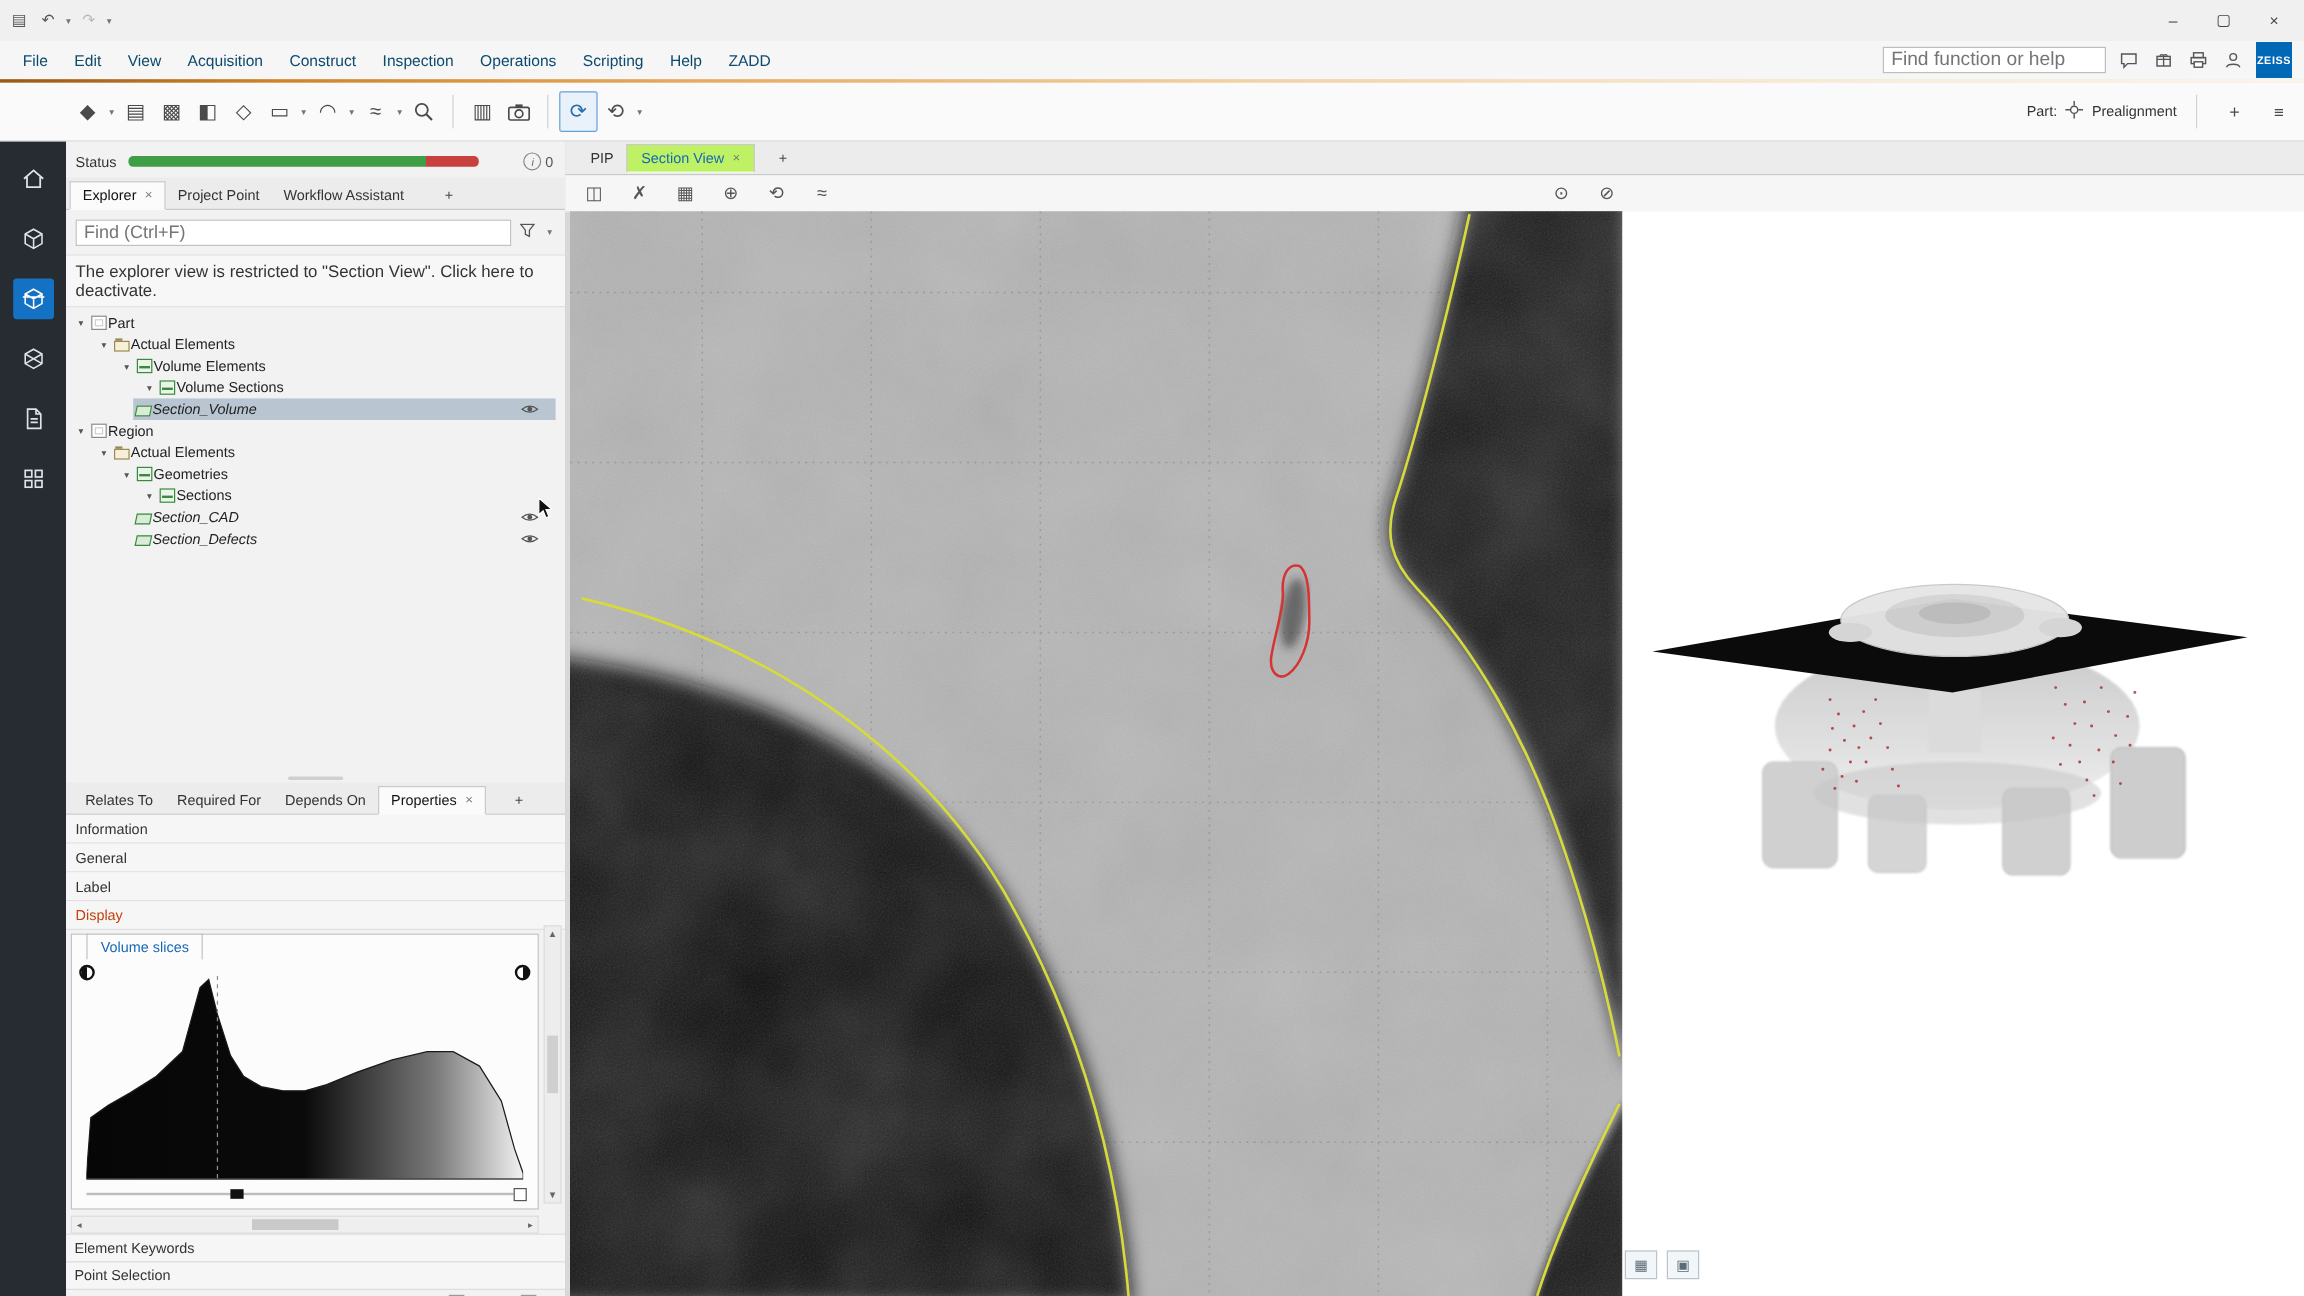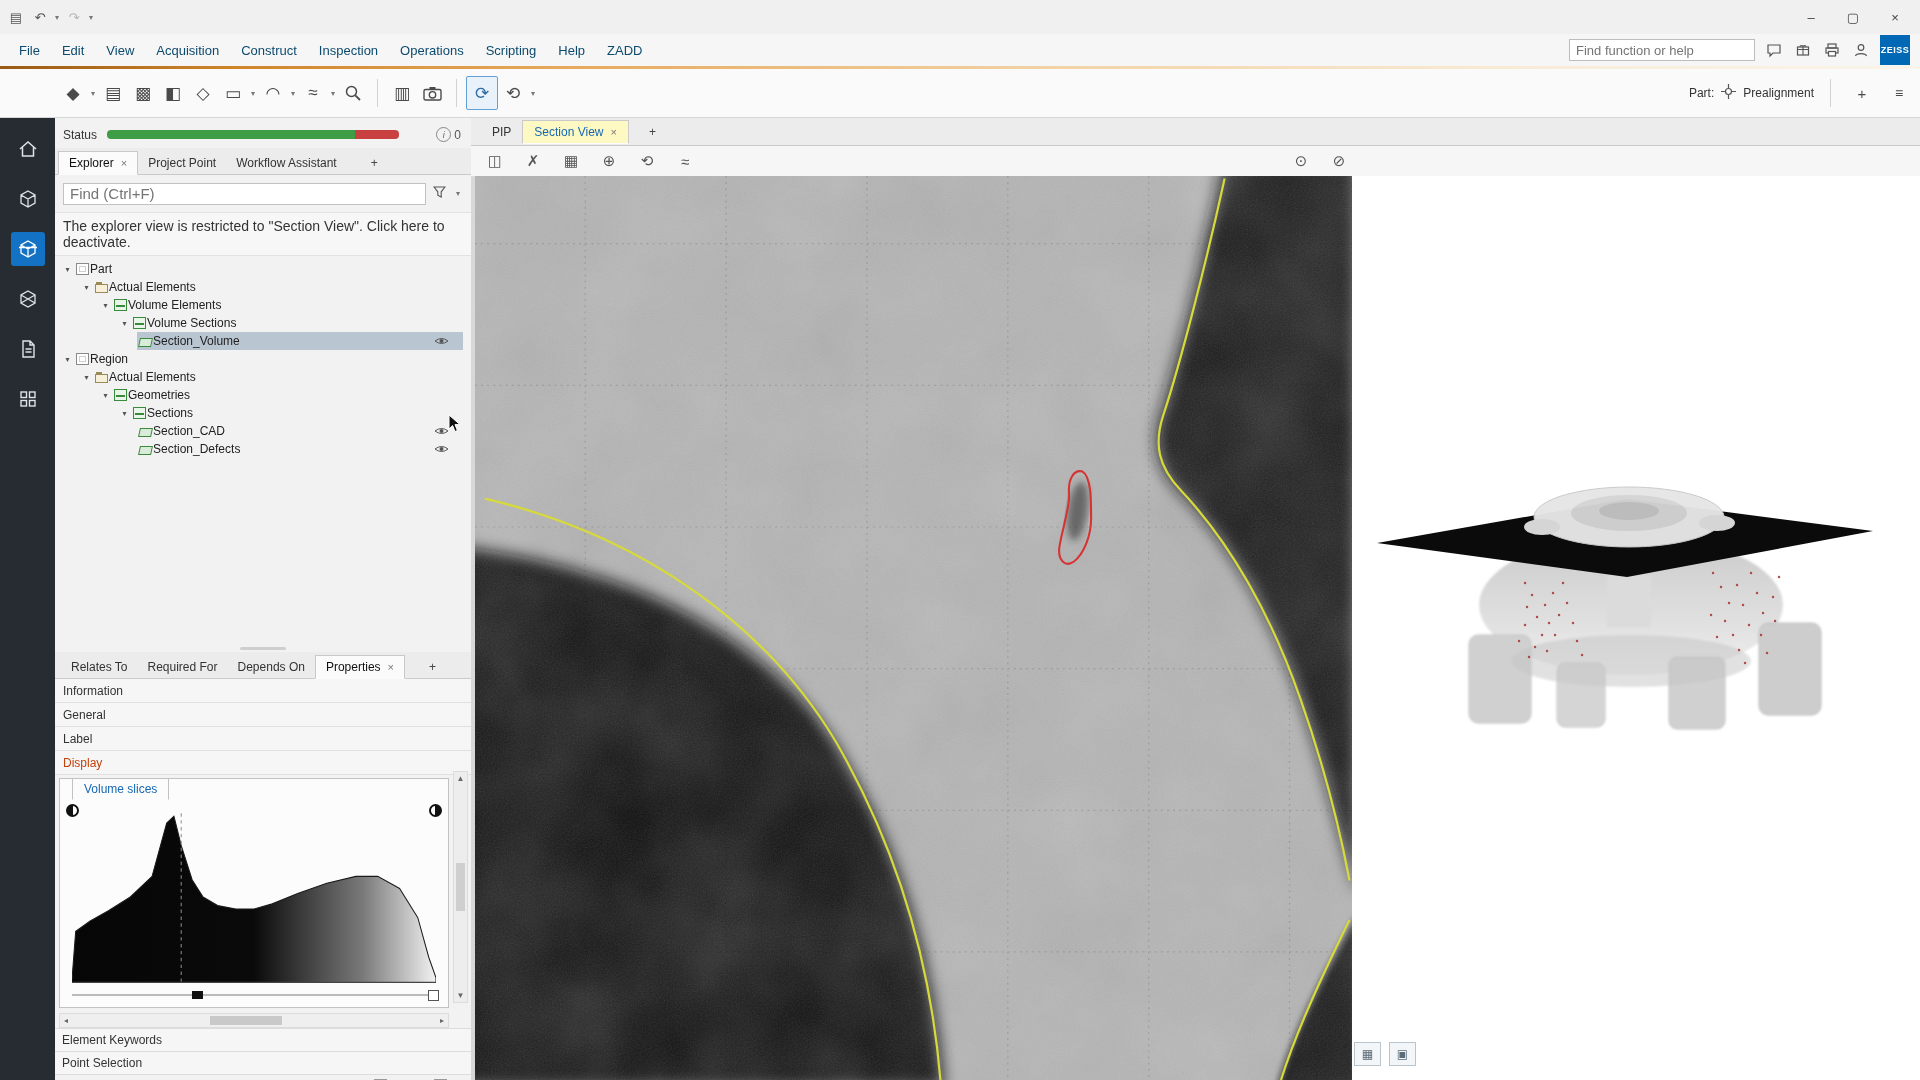--- a/index.html
+++ b/index.html
@@ -14,21 +14,21 @@
   .tb-ico.dis{color:#b8b8b8;}
   .dd{color:#777;font-size:8px;width:10px;text-align:center;}
   .win-controls{margin-left:auto;display:flex;}
   .wc{width:42px;height:28px;display:flex;align-items:center;justify-content:center;color:#444;font-size:13px;}
 
   
   .menubar{position:absolute;top:34px;left:0;right:0;height:32px;background:#f6f6f6;
            display:flex;align-items:center;padding:0 8px;font-size:13px;}
   .menu-item{padding:0 11px;height:100%;display:flex;align-items:center;color:#0c4a6e;}
   .mb-right{margin-left:auto;display:flex;align-items:center;gap:9px;padding-right:2px;}
-  .search-box input{width:172px;height:20px;border:1px solid #bdbdbd;font-size:13px;padding:0 6px;color:#333;background:#fff;outline:none;}
+  .search-box input{width:172px;height:20px;border:1px solid #bdbdbd;font-size:16px;padding:0 6px;color:#333;background:#fff;outline:none;}
   .mb-ico{width:20px;height:20px;display:flex;align-items:center;justify-content:center;}
   .brand{width:30px;height:30px;background:#0068b5;color:#fff;display:flex;align-items:center;justify-content:center;
          font-weight:bold;font-size:9px;letter-spacing:.5px;}
   .accent{position:absolute;top:66px;left:0;right:0;height:3px;
           background:linear-gradient(90deg,#9a5a14,#cf8428 12%,#e7aa5e 30%,#f2d3a6 55%,#f8ecd8 80%,#faf4ea);}
 
   
   .toolbar{position:absolute;top:69px;left:0;right:0;height:48px;background:#fafafa;
            border-bottom:1px solid #d6d6d6;display:flex;align-items:center;padding-left:58px;font-size:12px;}
   .tbtn{min-width:30px;height:32px;display:flex;align-items:center;justify-content:center;color:#4a4a4a;font-size:17px;}
@@ -56,21 +56,21 @@
   .tclose{color:#777;font-size:11px;}
   .etab-add{margin-left:16px;padding:4px 8px;color:#444;}
   .find-row{height:29px;display:flex;align-items:center;padding:4px 8px;gap:7px;background:#f2f2f2;}
   .find-row input{flex:1;height:20px;border:1px solid #c2c2c2;background:#fff;padding:0 6px;font-size:15px;color:#333;outline:none;}
   .notice{padding:5px 8px;font-size:14px;color:#333;background:#f7f7f7;
           border-top:1px solid #e2e2e2;border-bottom:1px solid #e2e2e2;}
   .tree{padding-top:4px;}
   .trow{display:flex;align-items:center;height:18px;font-size:12px;color:#222;}
   .exp{width:13px;text-align:center;color:#555;font-size:8px;flex:0 0 auto;}
   .d0{padding-left:6px;} .d1{padding-left:25px;} .d2{padding-left:44px;}
-  .d3{padding-left:63px;} .d4{padding-left:82px;}
+  .d3{padding-left:63px;} .d4{padding-left:56px;font-style:italic;}
   .rowline{display:flex;align-items:center;gap:1px;flex:1;height:18px;padding-left:2px;margin-right:8px;}
   .trow.sel .rowline{background:#b9c6d2;}
   .tlabel{white-space:nowrap;}
   .eye{margin-left:auto;margin-right:14px;display:flex;align-items:center;}
   .ti{width:13px;height:12px;position:relative;flex:0 0 auto;box-sizing:border-box;}
   .ti.box{border:1px solid #8a8a8a;background:#fff;}
   .ti.box::after{content:"";position:absolute;left:2px;top:2px;right:2px;bottom:2px;border:1px solid #cfcfcf;}
   .ti.folder{border:1px solid #9a8a55;background:#f7efd8;height:9px;margin-top:2px;}
   .ti.folder::before{content:"";position:absolute;top:-3px;left:0;width:6px;height:2px;background:#9a8a55;}
   .ti.green{border:1px solid #3a8a3e;background:#eaf5ea;}
@@ -105,21 +105,21 @@
   .hthumb{position:absolute;left:150px;width:72px;top:2px;bottom:2px;background:#c9c9c9;}
   .krow{height:22px;display:flex;align-items:center;padding-left:7px;border-top:1px solid #ddd;background:#f6f6f6;color:#333;}
   .cutrow{flex:1;position:relative;border-top:1px solid #ddd;background:#f2f2f2;}
   .mini-sq{position:absolute;top:4px;width:11px;height:11px;border:1px solid #999;background:#fff;}
 
   
   .main{position:absolute;left:471px;top:118px;right:0;bottom:0;background:#d8d8d8;}
   .vtabs{height:27px;background:#ececec;border-bottom:1px solid #c9c9c9;display:flex;align-items:center;
          padding-left:10px;font-size:12px;}
   .vt{padding:4px 11px;color:#333;display:flex;gap:7px;align-items:center;}
-  .vt.active{background:#fef9c3;border:1px solid #c9c9c9;border-bottom:1px solid #fbfbfb;margin-bottom:-1px;color:#1668b5;}
+  .vt.active{background:#bef264;border:1px solid #c9c9c9;border-bottom:1px solid #fbfbfb;margin-bottom:-1px;color:#1668b5;}
   .vt-add{margin-left:12px;padding:4px 8px;color:#444;}
   .vptoolbar{position:relative;height:30px;background:#f6f6f6;border-bottom:1px solid #ddd;display:flex;
              align-items:center;padding:0 14px;gap:18px;font-size:15px;color:#555;}
   .vpi{display:flex;align-items:center;justify-content:center;min-width:20px;}
   .vp-right{position:absolute;left:820px;display:flex;gap:18px;}
   .ct{position:absolute;left:4px;top:58px;bottom:0;width:877px;}
   .ct svg{width:100%;height:100%;display:block;}
   .white{position:absolute;left:881px;top:58px;right:0;bottom:0;background:#ffffff;}
   .model{position:absolute;left:25px;top:289px;width:496px;height:290px;}
   .ovl{position:absolute;left:2px;bottom:14px;display:flex;gap:8px;}

